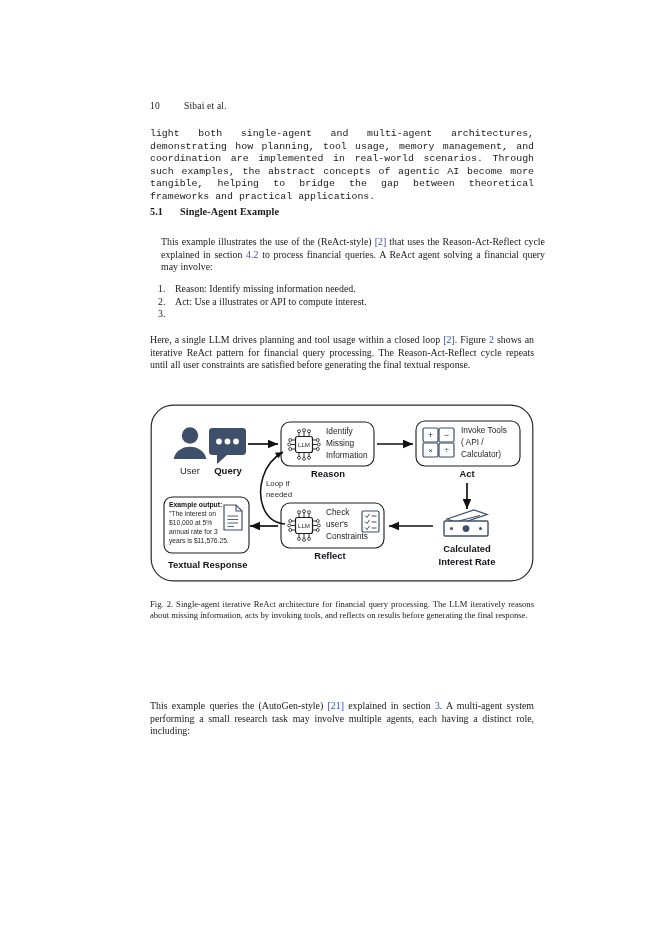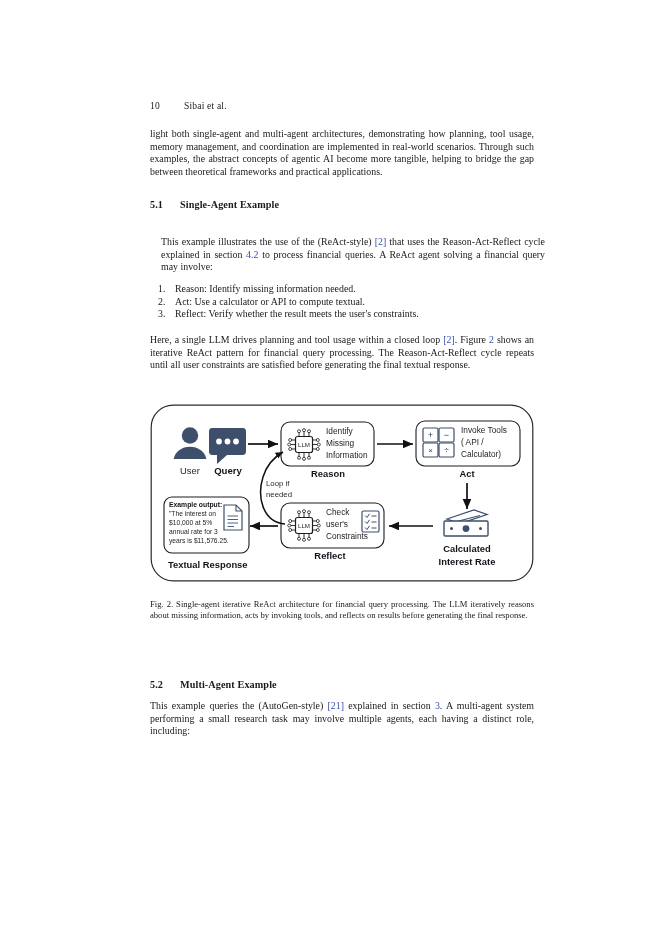--- a/index.html
+++ b/index.html
@@ -54,39 +54,39 @@
 </style>
 </head>
 <body>
 
 <div class="page">
 
   <div class="runhead">
     <span class="pgnum">10</span><span>Sibai et al.</span>
   </div>
 
-  <div class="col" style="top:128px;">
+  <div class="col" style="top:128px;font-family:Liberation Mono, monospace;">
     <p class="body">light both single-agent and multi-agent architectures, demonstrating how planning, tool usage, memory management, and coordination are implemented in real-world scenarios. Through such examples, the abstract concepts of agentic AI become more tangible, helping to bridge the gap between theoretical frameworks and practical applications.</p>
   </div>
 
-  <div class="col" style="top:199px;">
+  <div class="col" style="top:206px;">
     <h3 class="sec">
       <span class="num">5.1</span><span>Single-Agent Example</span>
     </h3>
   </div>
 
   <div class="col" style="top:236px;margin-left:11px;">
     <p class="body"><span>This example illustrates the use of the (ReAct-style) </span><span class="lnk">[2]</span><span> that uses the Reason-Act-Reflect cycle explained in section </span><span class="lnk">4.2</span><span> to process financial queries. A ReAct agent solving a financial query may involve:</span></p>
   </div>
 
   <div class="col" style="top:283px;">
     <ol class="steps">
       <li><span class="mk">1.</span><span>Reason: Identify missing information needed.</span></li>
-      <li><span class="mk">2.</span><span>Act: Use a calculator or API to compute textual.</span></li>
-      <li><span class="mk">3.</span><span>Reflect: Verify whether the result meets the user's constraints.</span></li>
+      <li><span class="mk">2.</span><span>Act: Use a illustrates or API to compute interest.</span></li>
+      <li><span class="mk">3.</span></li>
     </ol>
   </div>
 
   <div class="col" style="top:334px;">
     <p class="body"><span>Here, a single LLM drives planning and tool usage within a closed loop </span><span class="lnk">[2]</span><span>. Figure </span><span class="lnk">2</span><span> shows an iterative ReAct pattern for financial query processing. The Reason-Act-Reflect cycle repeats until all user constraints are satisfied before generating the final textual response.</span></p>
   </div>
 
   <div class="figwrap">
     <svg class="figsvg" width="384" height="178" viewBox="0 0 384 178" xmlns="http://www.w3.org/2000/svg">
       <defs>
@@ -260,23 +260,18 @@
         </g>
       </g>
       <text class="flabel" x="18" y="164" font-size="9.4">Textual Response</text>
     </svg>
   </div>
 
   <div class="col" style="top:599px;">
     <p class="caption"><b>Fig. 2.</b><span> Single-agent iterative ReAct architecture for financial query processing. The LLM iteratively reasons about missing information, acts by invoking tools, and reflects on results before generating the final response.</span></p>
   </div>
 
-  <div class="col" style="top:679px;">
-    <h3 class="sec">
-      <span class="num">5.2</span><span>Multi-Agent Example</span>
-    </h3>
-  </div>
 
   <div class="col" style="top:700px;">
     <p class="body"><span>This example queries the (AutoGen-style) </span><span class="lnk">[21]</span><span> explained in section </span><span class="lnk">3</span><span>. A multi-agent system performing a small research task may involve multiple agents, each having a distinct role, including:</span></p>
   </div>
 
 </div>
 
 </body></html>

